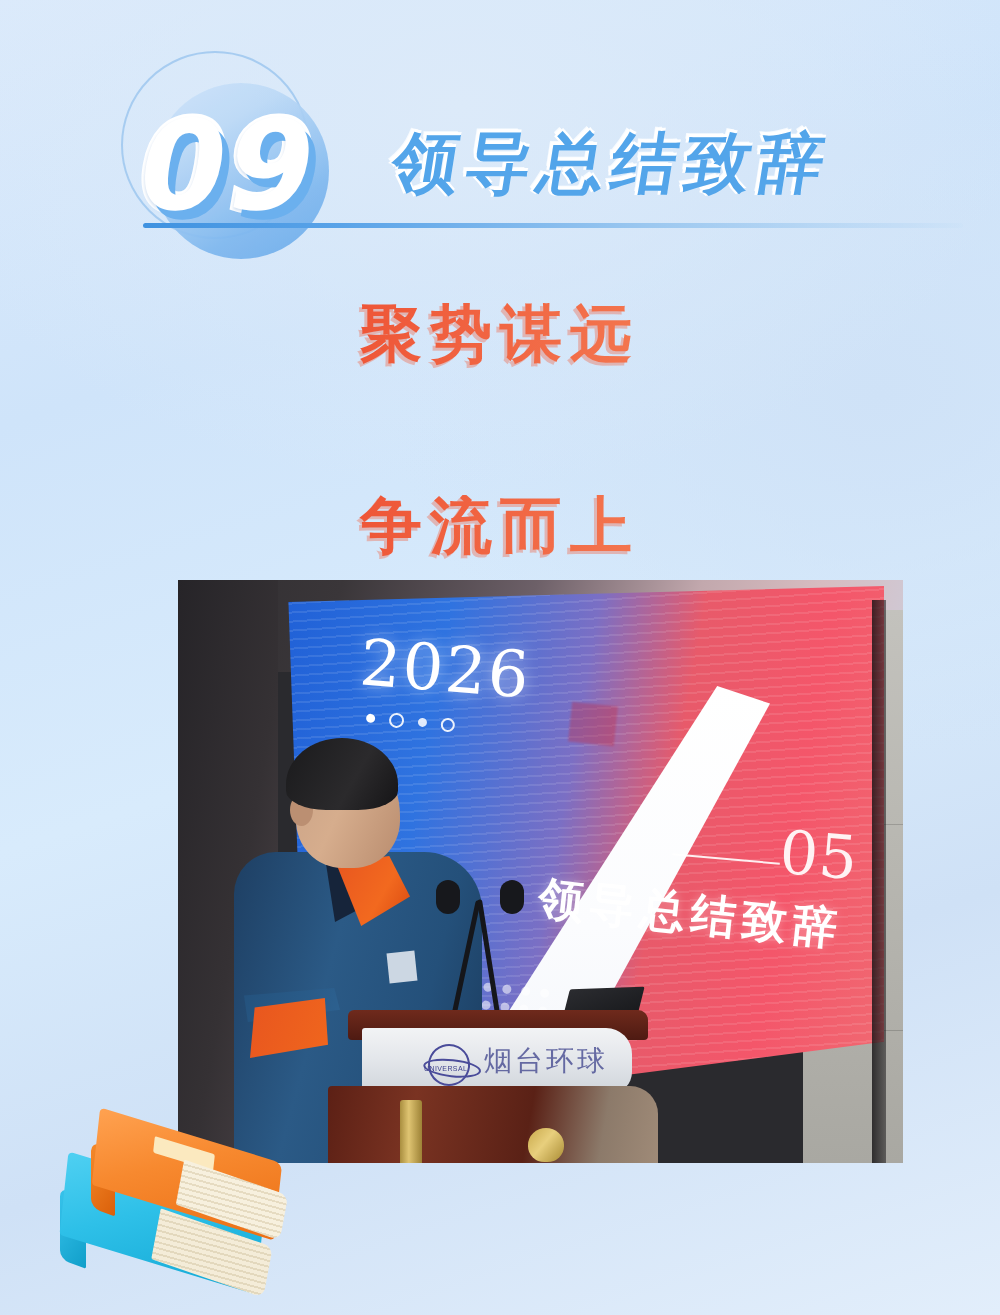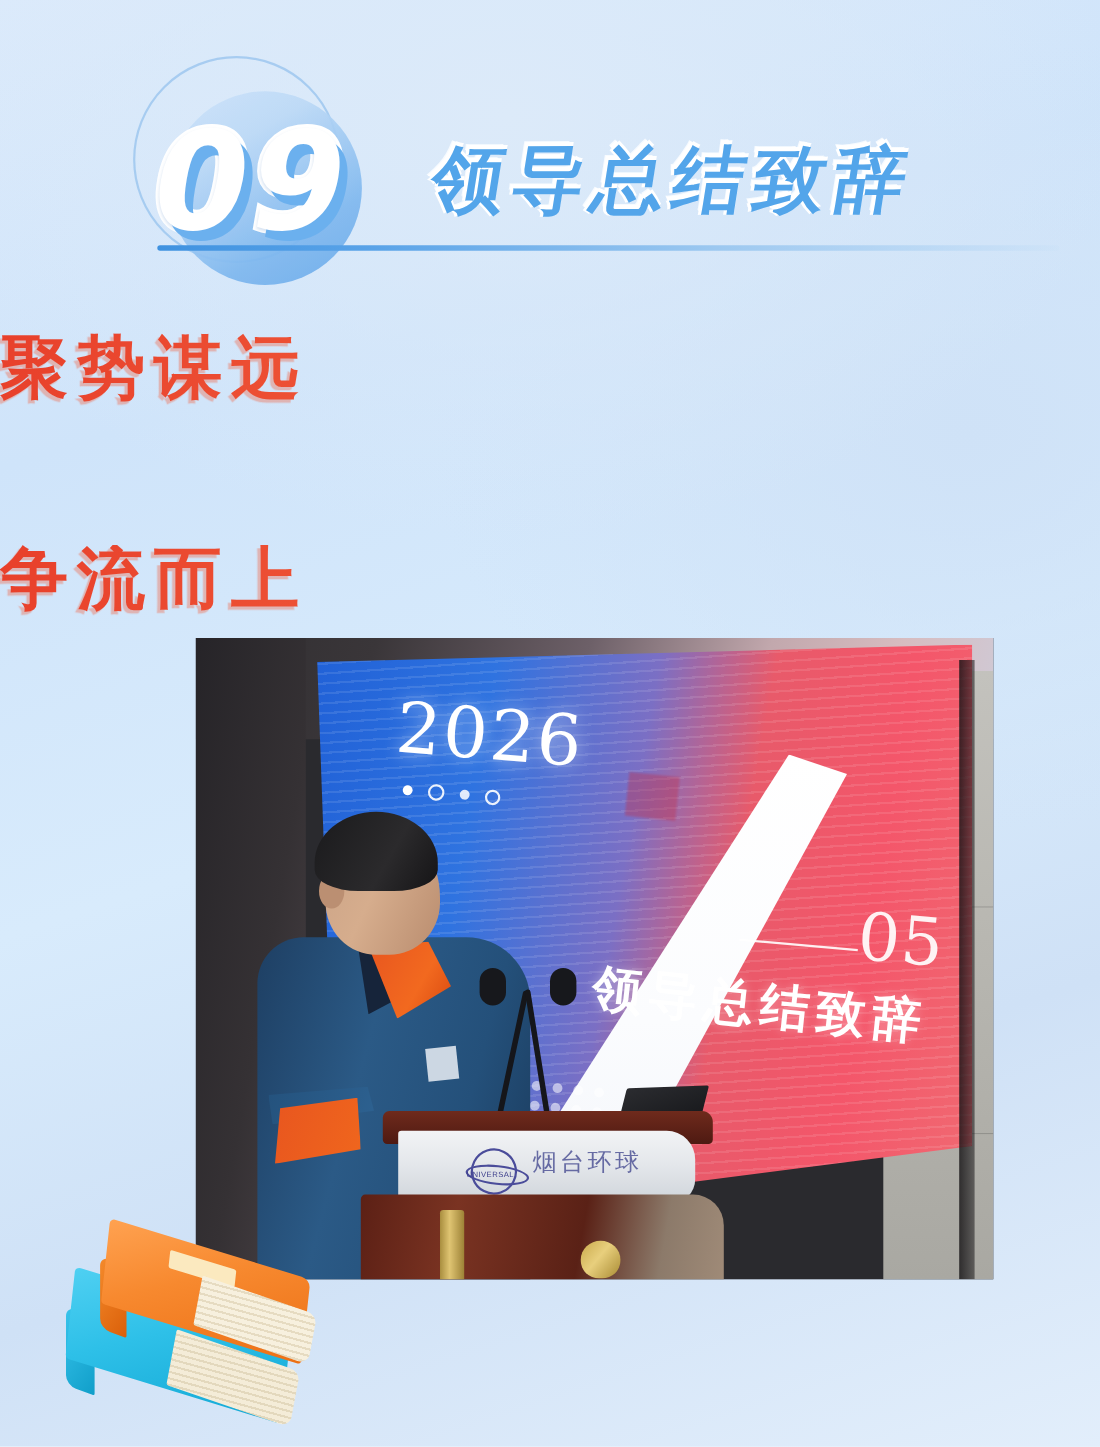--- a/index.html
+++ b/index.html
@@ -89,20 +89,21 @@
       -3px 0 0 #ffffff,
       0 -3px 0 #ffffff,
       -4px -4px 0 #f7fbff;
     white-space: nowrap;
   }
 
   
   .slogan {
     position: absolute;
     width: 1000px;
+    text-align: center;
     font-family: "DejaVu Serif", serif;
     font-weight: 700;
     font-size: 62px;
     line-height: 1;
     letter-spacing: 8px;
     background: linear-gradient(100deg, #e8402b 0%, #ee5436 34%, #f47a52 68%, #f79169 100%);
     -webkit-background-clip: text;
     background-clip: text;
     color: transparent;
     filter: drop-shadow(-3px 3px 0 rgba(238,120,96,.45));
@@ -343,21 +344,21 @@
     transform: rotate(24deg);
   }
   .pod-logotext {
     position: absolute; left: 62px; top: 37px;
     font-size: 7px; color: #3d3f8c; letter-spacing: .4px;
     font-family: "Liberation Sans", sans-serif;
   }
   .pod-cn {
     position: absolute; left: 122px; top: 14px;
     font-family: "DejaVu Sans", sans-serif;
-    font-size: 22px;
+    font-size: 28px;
     letter-spacing: 3px;
     color: #4a4f93;
     opacity: .82;
     white-space: nowrap;
   }
   .podium-body {
     position: absolute; left: 150px; top: 506px;
     width: 330px; height: 90px;
     background: linear-gradient(100deg, #5c2015 0%, #7a3322 26%, #5a2116 60%, #8c7a6a 82%, #a08b78 100%);
     border-radius: 4px 28px 0 0;

